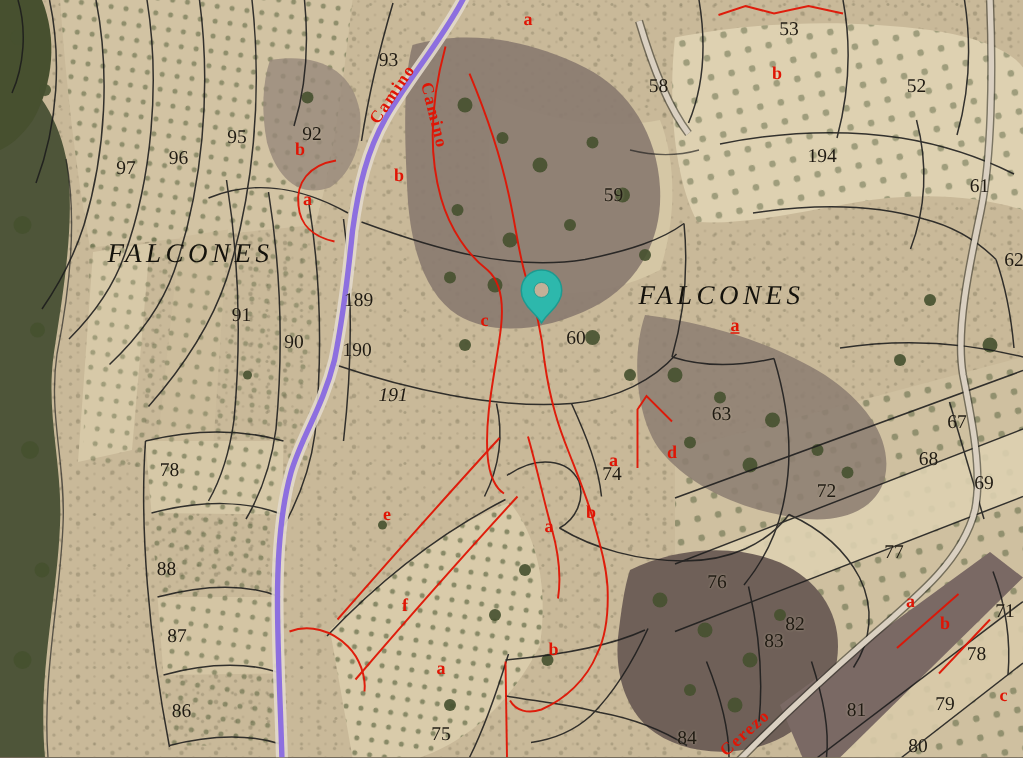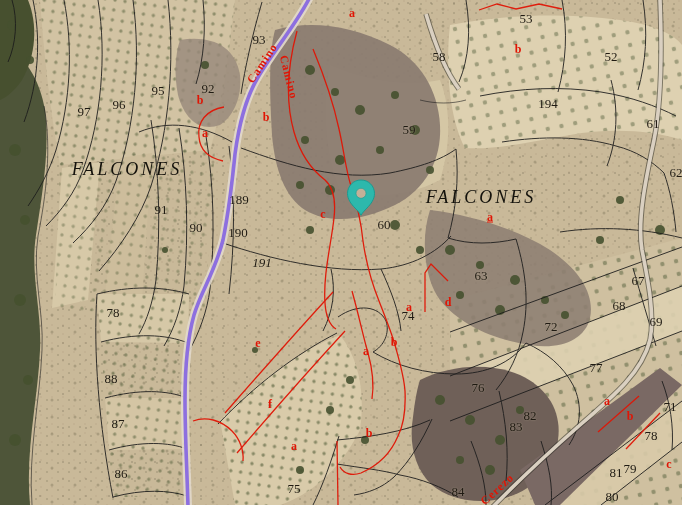--- a/index.html
+++ b/index.html
@@ -245,21 +245,21 @@
       <div class="lbl parcel-num" style="left: 656px; top: 322px;">69</div>
       <div class="lbl parcel-num" style="left: 584px; top: 368px; margin-left: 12px;">77</div>
       <div class="lbl parcel-num" style="left: 111px; top: 379px;">88</div>
       <div class="lbl parcel-num" style="left: 478px; top: 388px; text-align: right;">76</div>
       <div class="lbl parcel-num" style="left: 670px; top: 407px;">71</div>
       <div class="lbl parcel-num" style="left: 530px; top: 416px;">82</div>
       <div class="lbl parcel-num" style="left: 118px; top: 424px;">87</div>
       <div class="lbl parcel-num" style="left: 516px; top: 427px;">83</div>
       <div class="lbl parcel-num" style="left: 651px; top: 436px;">78</div>
       <div class="lbl parcel-num" style="left: 630px; top: 469px;">79</div>
-      <div class="lbl parcel-num" style="left: 571px; top: 473px; margin-left: 45px;">81</div>
+      <div class="lbl parcel-num" style="left: 571px; top: 473px;">81</div>
       <div class="lbl parcel-num" style="left: 121px; top: 474px;">86</div>
       <div class="lbl parcel-num" style="left: 294px; top: 489px;">75</div>
       <div class="lbl parcel-num" style="left: 458px; top: 492px;">84</div>
       <div class="lbl parcel-num" style="left: 612px; top: 497px;">80</div>
       <div class="lbl red-letter" style="left: 352px; top: 13px;">a</div>
       <div class="lbl red-letter" style="left: 518px; top: 49px;">b</div>
       <div class="lbl red-letter" style="left: 200px; top: 100px;">b</div>
       <div class="lbl red-letter" style="left: 266px; top: 117px;">b</div>
       <div class="lbl red-letter" style="left: 205px; top: 133px;">a</div>
       <div class="lbl red-letter" style="left: 323px; top: 214px;">c</div>

